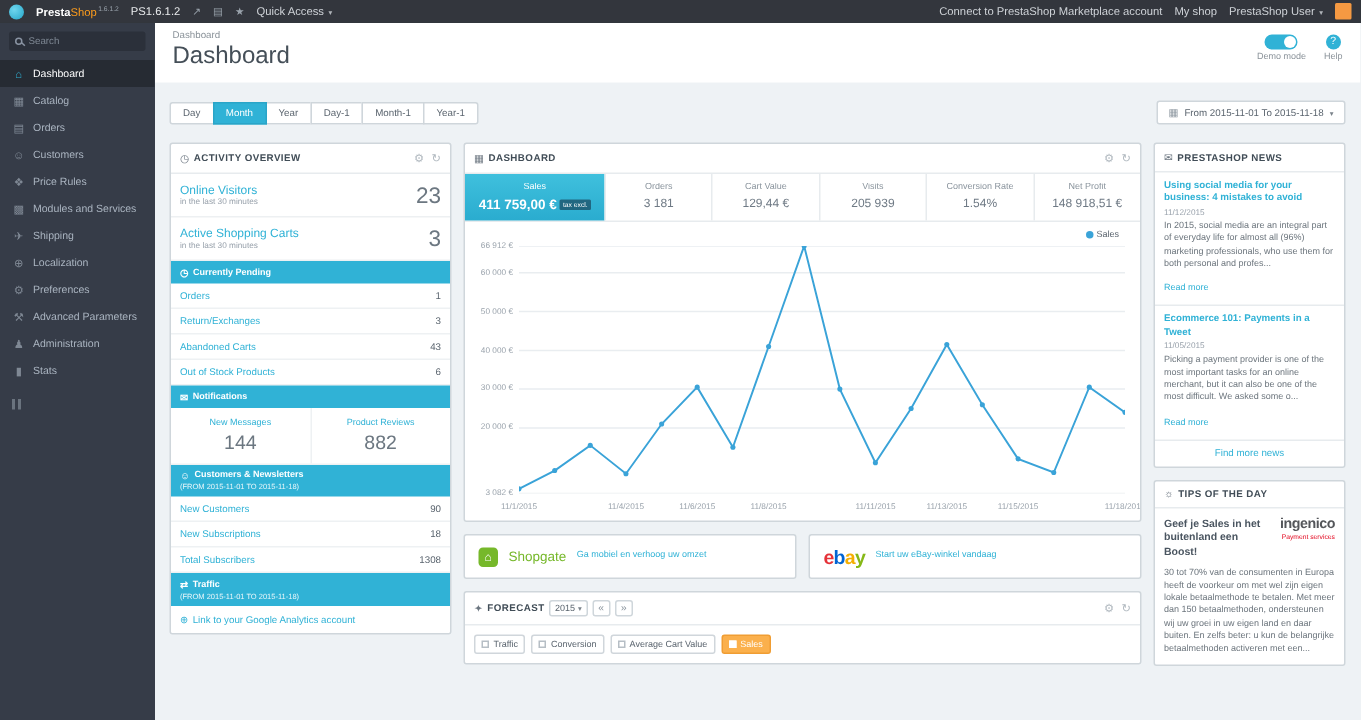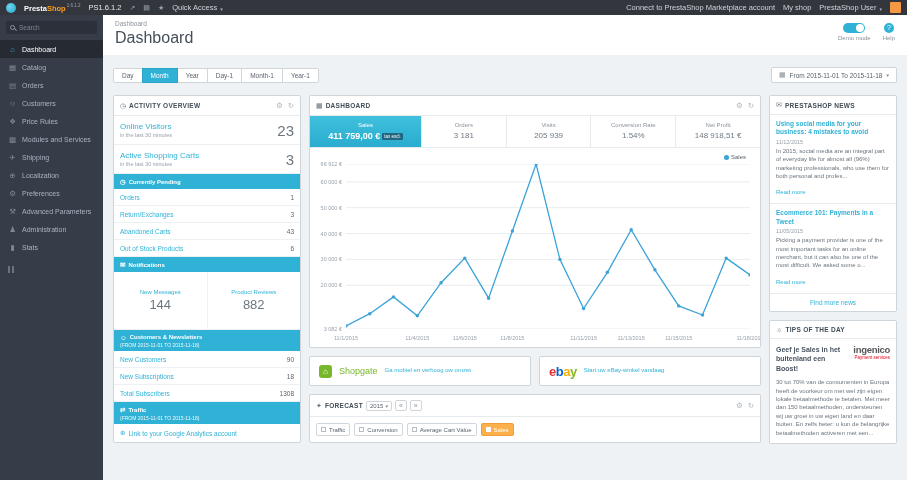--- a/index.html
+++ b/index.html
@@ -6,21 +6,21 @@
 html,body{width:907px;height:480px;overflow:hidden;background:#eef2f5;font-family:"Liberation Sans",sans-serif}
 a{text-decoration:none;cursor:pointer}
 button{font-family:inherit;cursor:pointer}
 .caret{font-size:5px;opacity:.8}
 
 
 .topbar{position:fixed;top:0;left:0;right:0;height:15px;background:#33363d;color:#cfd3d8;display:flex;justify-content:space-between;align-items:center;padding:0 6px;font-size:7.5px;z-index:30}
 .tb-left,.tb-right{display:flex;align-items:center;gap:8px;white-space:nowrap}
 .logo{width:10px;height:10px;border-radius:50%;background:radial-gradient(circle at 35% 35%,#6fd6ee,#25a6c9);display:inline-block}
 .brand b{color:#fff;font-weight:bold}
-.brand .brand2{color:#ff9d1c;font-weight:bold}
+.brand .brand2{color:#ff9d1c;font-weight:normal}
 .brand sup{font-size:4.5px;color:#9aa3ac;margin-left:1px}
 .shopname{color:#e8eaec}
 .tb-icon{color:#9aa3ac;font-size:7px;cursor:pointer}
 .tb-link{color:#cfd3d8;cursor:pointer;display:flex;align-items:flex-end;gap:3px}
 .avatar{width:11px;height:11px;background:#f59942;border-radius:1px;display:inline-block}
 
 
 .sidebar{position:fixed;top:15px;left:0;bottom:0;width:103px;background:#363c48;z-index:20}
 .search-row{margin:6px;background:#2b303a;border-radius:2px;display:flex;align-items:center;padding:3px 4px;gap:4px}
 .mag{width:5px;height:5px;border:1px solid #8a94a3;border-radius:50%;position:relative;flex:0 0 auto}
@@ -73,21 +73,21 @@
 .stat-sub{font-size:5.5px;color:#98a1ab;margin-top:1px}
 .stat-value{font-size:15px;color:#6c7781;font-weight:300;line-height:1}
 .sec-head{background:#30b2d6;color:#fff;padding:3.5px 6px}
 .sec-line{display:flex;align-items:center;gap:3px;font-size:6px;font-weight:bold}
 .sec-icon{font-size:6.5px}
 .sec-sub{font-size:5px;opacity:.9;font-weight:normal;margin-top:1px}
 .arow{display:flex;justify-content:space-between;padding:4.5px 6px;border-bottom:1px solid #eef1f3;font-size:6.5px}
 .arow .al{color:#30b2d6;cursor:pointer}
 .arow .av{color:#5a646e}
 .notif-cells{display:flex;text-align:center;border-bottom:1px solid #eef1f3}
-.ncell{flex:1;padding:17px 2px;border-right:1px solid #eef1f3;cursor:pointer}
+.ncell{flex:1;padding:7px 2px;border-right:1px solid #eef1f3;cursor:pointer}
 .ncell:last-child{border-right:none}
 .nlabel{font-size:6px;color:#30b2d6}
 .nvalue{font-size:13px;color:#6c7781;font-weight:300;margin-top:2px}
 .traffic-link{display:flex;gap:3px;align-items:center;padding:5px 6px;font-size:6.5px;color:#30b2d6}
 
 
 .kpis{display:flex;border-bottom:1px solid #e7ebee}
 .kpi{flex:1;padding:6px 3px;text-align:center;border-right:1px solid #e7ebee;cursor:pointer;min-width:0}
 .kpi:last-child{border-right:none}
 .kl{font-size:6px;color:#8b959e;margin-bottom:3px;white-space:nowrap;overflow:hidden}
@@ -382,20 +382,24 @@
               </span>
           </div>
           <div class="kpis">
               <div class="kpi active">
                 <div class="kl">Sales</div>
                 <div class="kv">411 759,00 €<span class="kbadge">tax excl.</span></div>
               </div>
               <div class="kpi">
                 <div class="kl">Orders</div>
                 <div class="kv">3 181</div>
+              </div>
+              <div class="kpi">
+                <div class="kl">Cart Value</div>
+                <div class="kv">129,44 €</div>
               </div>
               <div class="kpi">
                 <div class="kl">Visits</div>
                 <div class="kv">205 939</div>
               </div>
               <div class="kpi">
                 <div class="kl">Conversion Rate</div>
                 <div class="kv">1.54%</div>
               </div>
               <div class="kpi">

